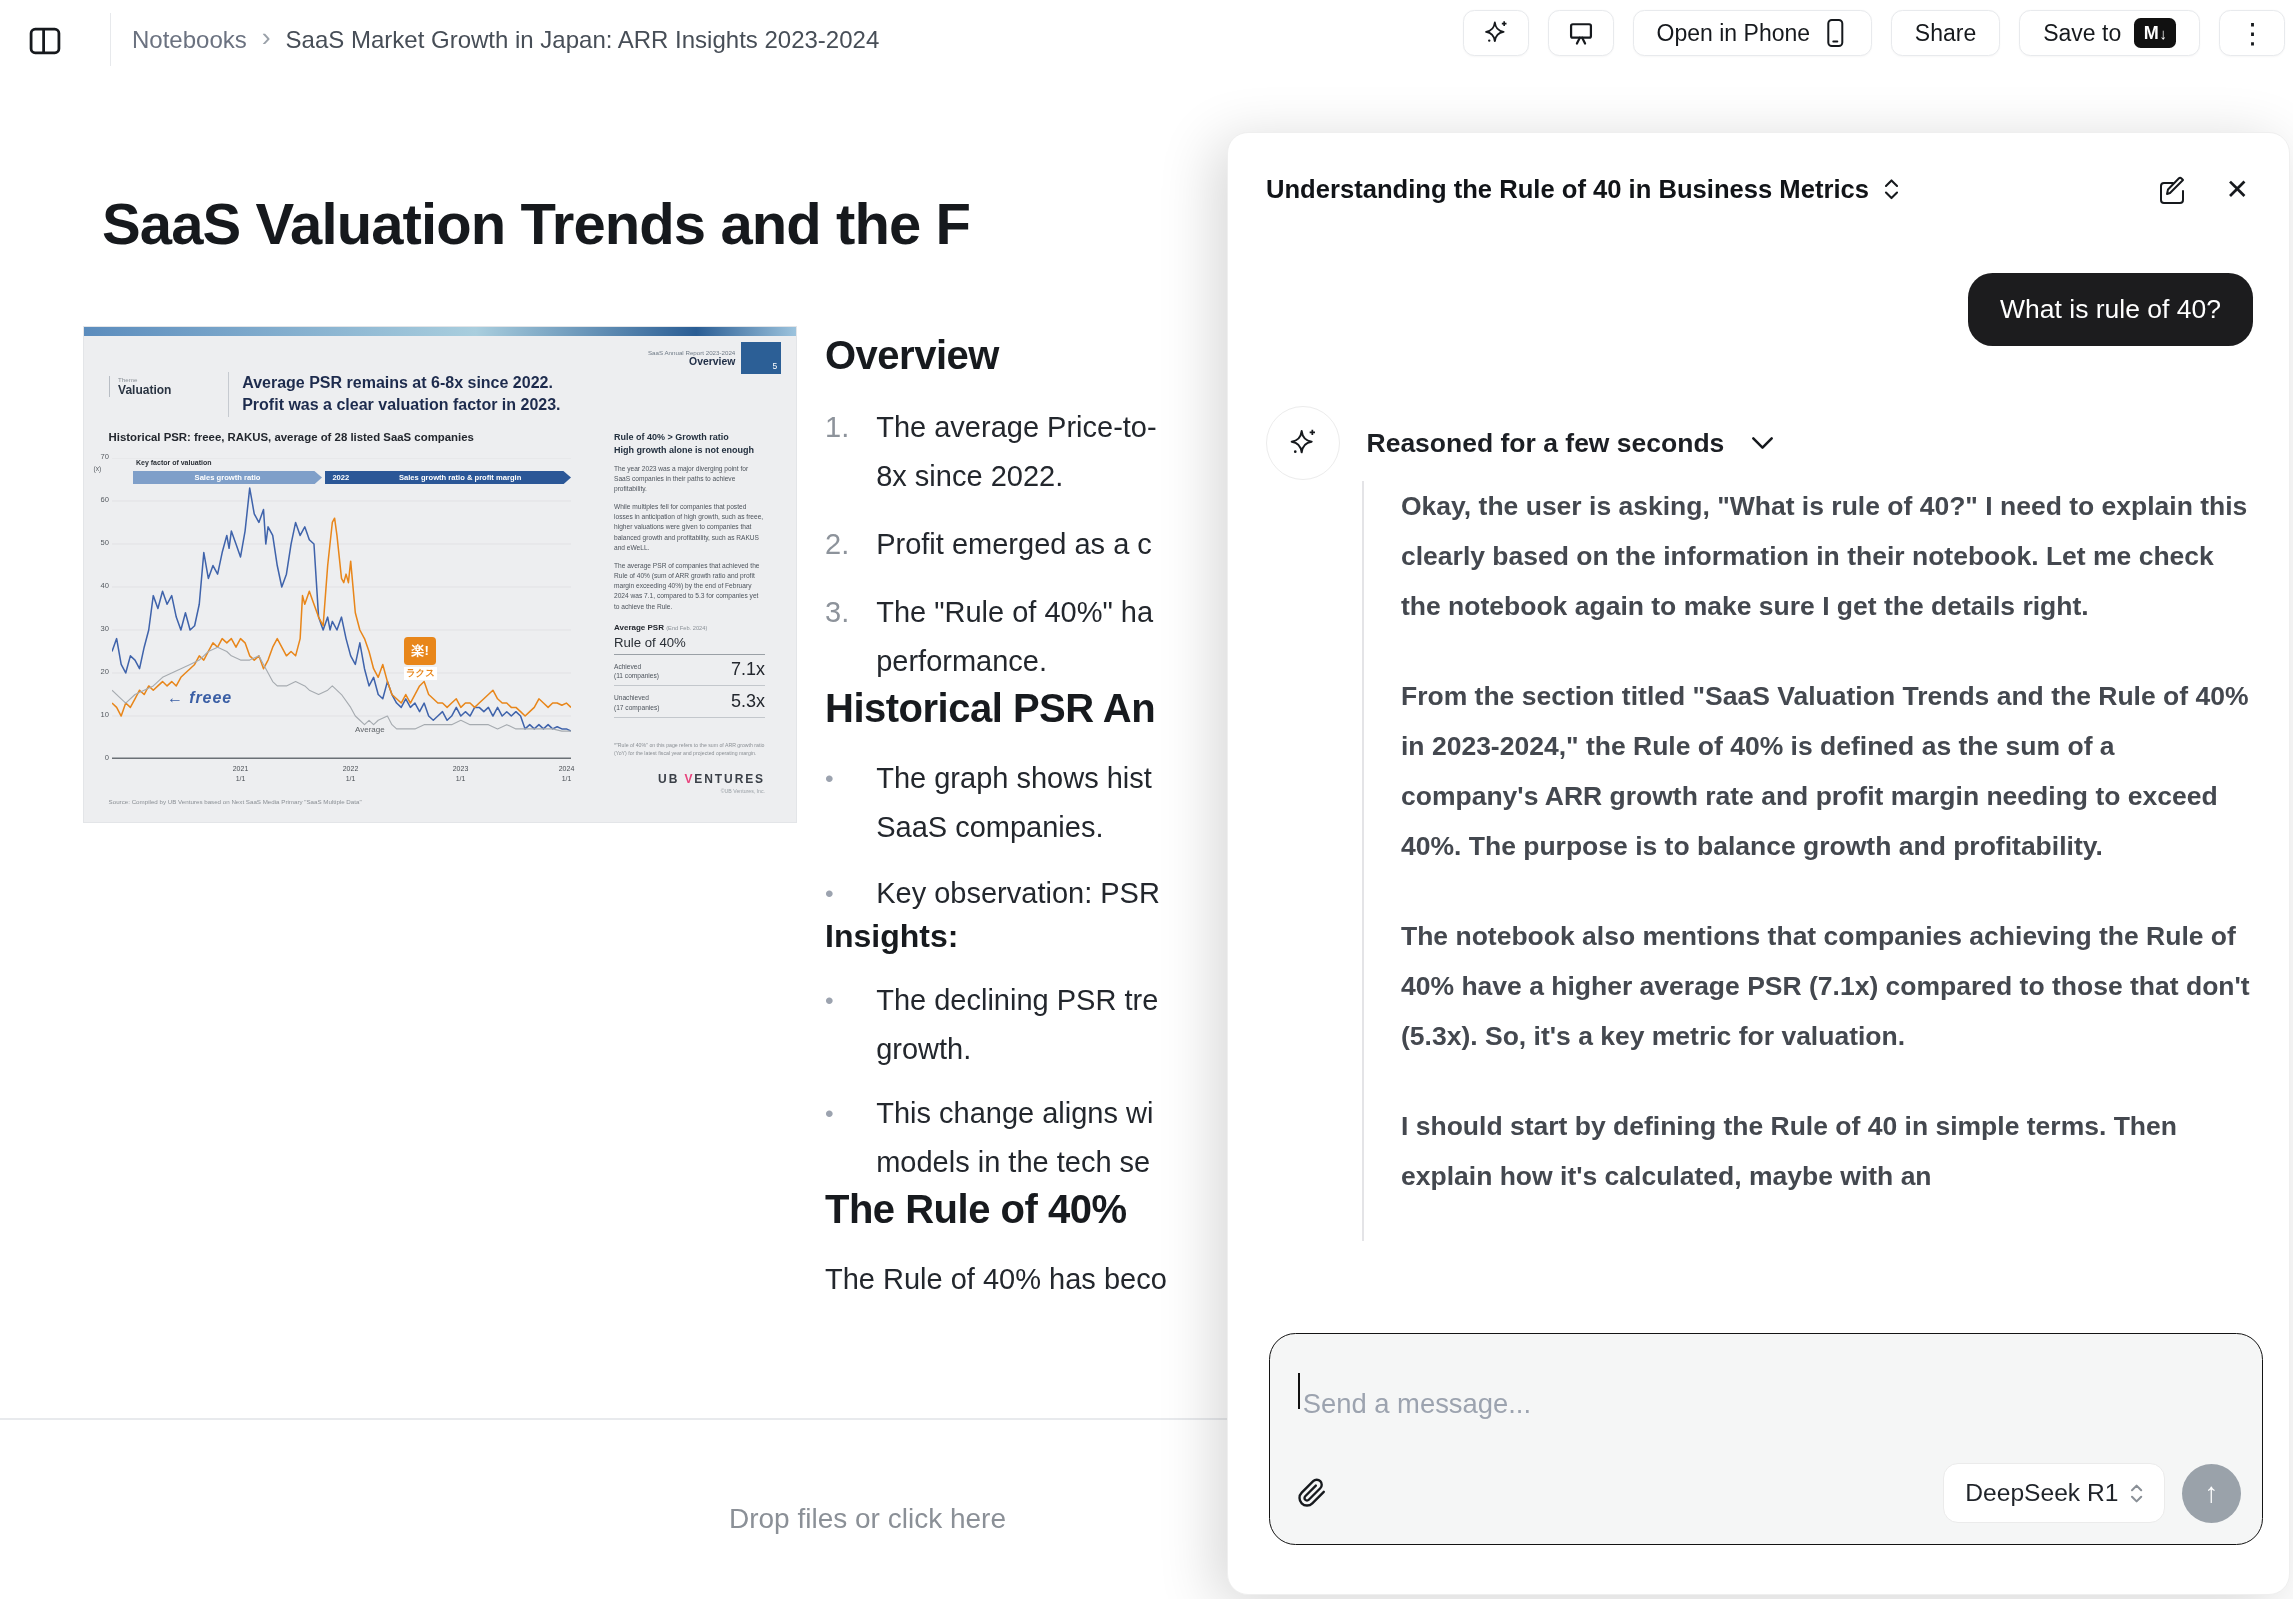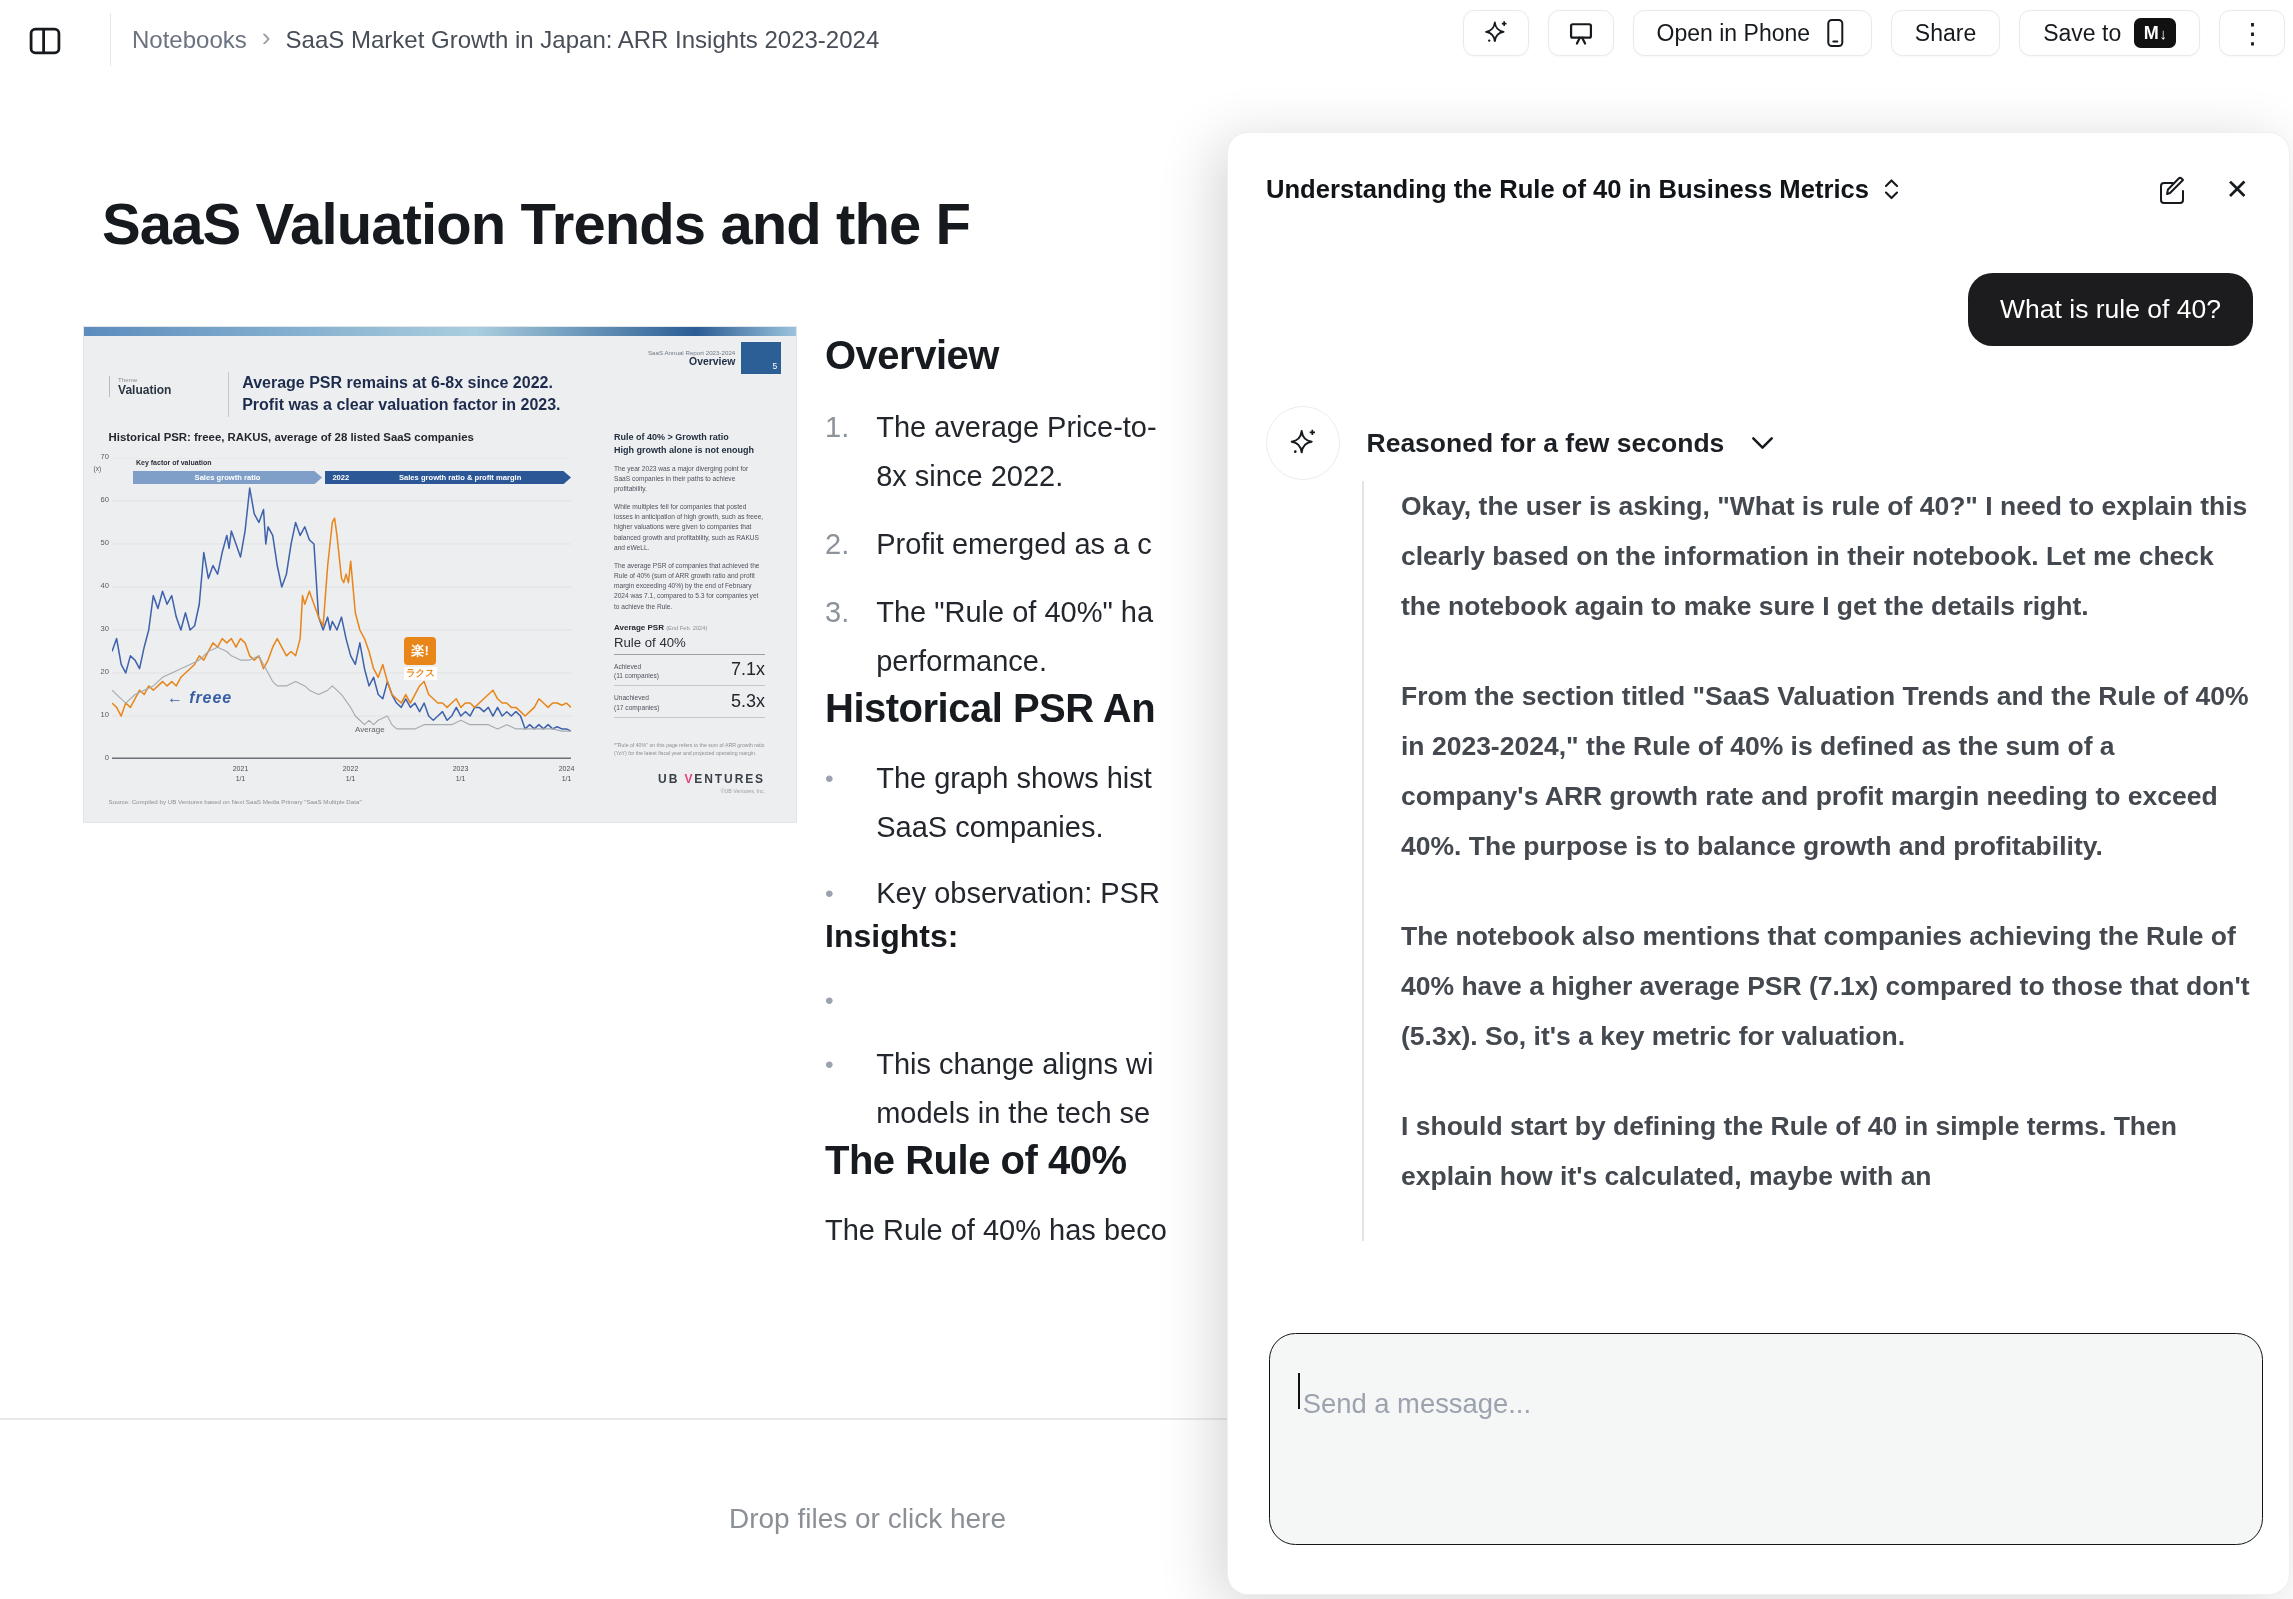--- a/index.html
+++ b/index.html
@@ -304,20 +304,22 @@
       <span class="pre">The graph shows hist
 SaaS companies.</span>
     </div>
     <div class="li mt18">
       <span class="bt">•</span>
       <span class="pre">Key observation: PSR</span>
     </div>
     <h3 class="mt26">Insights:</h3>
     <div class="li mt22">
       <span class="bt">•</span>
+      <span class="pre">The declining PSR tre
+growth.</span>
     </div>
     <div class="li mt16">
       <span class="bt">•</span>
       <span class="pre">This change aligns wi
 models in the tech se</span>
     </div>
     <h2 class="mt26">The Rule of 40%</h2>
     <div class="doc-p mt24">The Rule of 40% has beco</div>
   </div>
 
@@ -371,17 +373,38 @@
       <p>From the section titled "SaaS Valuation Trends and the Rule of 40% in 2023-2024," the Rule of 40% is defined as the sum of a company's ARR growth rate and profit margin needing to exceed 40%. The purpose is to balance growth and profitability.</p>
       <p>The notebook also mentions that companies achieving the Rule of 40% have a higher average PSR (7.1x) compared to those that don't (5.3x). So, it's a key metric for valuation.</p>
       <p>I should start by defining the Rule of 40 in simple terms. Then explain how it's calculated, maybe with an</p>
     </div>
 
     <div class="inputbox">
       <div class="ph-row">
         <span class="caret"></span>
         <span class="placeholder">Send a message...</span>
       </div>
+      <div class="in-bottom">
+        <button class="clip-btn">
+          <span>
+            <svg width="30" height="30" viewBox="0 0 24 24" fill="none" stroke="#16191d" stroke-width="1.9" stroke-linecap="round" stroke-linejoin="round">
+              <path d="M21.44 11.05l-9.19 9.19a6 6 0 0 1-8.49-8.49l9.19-9.19a4 4 0 1 1 5.66 5.66l-9.2 9.19a2 2 0 0 1-2.83-2.83l8.49-8.48"></path>
+            </svg>
+          </span>
+        </button>
+        <div class="model-chip">
+          <span>DeepSeek R1</span>
+          <span>
+            <svg width="13.2" height="21" viewBox="0 0 10 16" fill="none" stroke="#8a9097" stroke-width="1.6" stroke-linecap="round" stroke-linejoin="round">
+              <path d="M1.5 5.5 L5 2 L8.5 5.5"></path>
+                <path d="M1.5 10.5 L5 14 L8.5 10.5"></path>
+            </svg>
+          </span>
+        </div>
+        <button class="send-btn">
+          <span>↑</span>
+        </button>
+      </div>
     </div>
   </aside>
 
 </div>
 
 
 </body></html>

